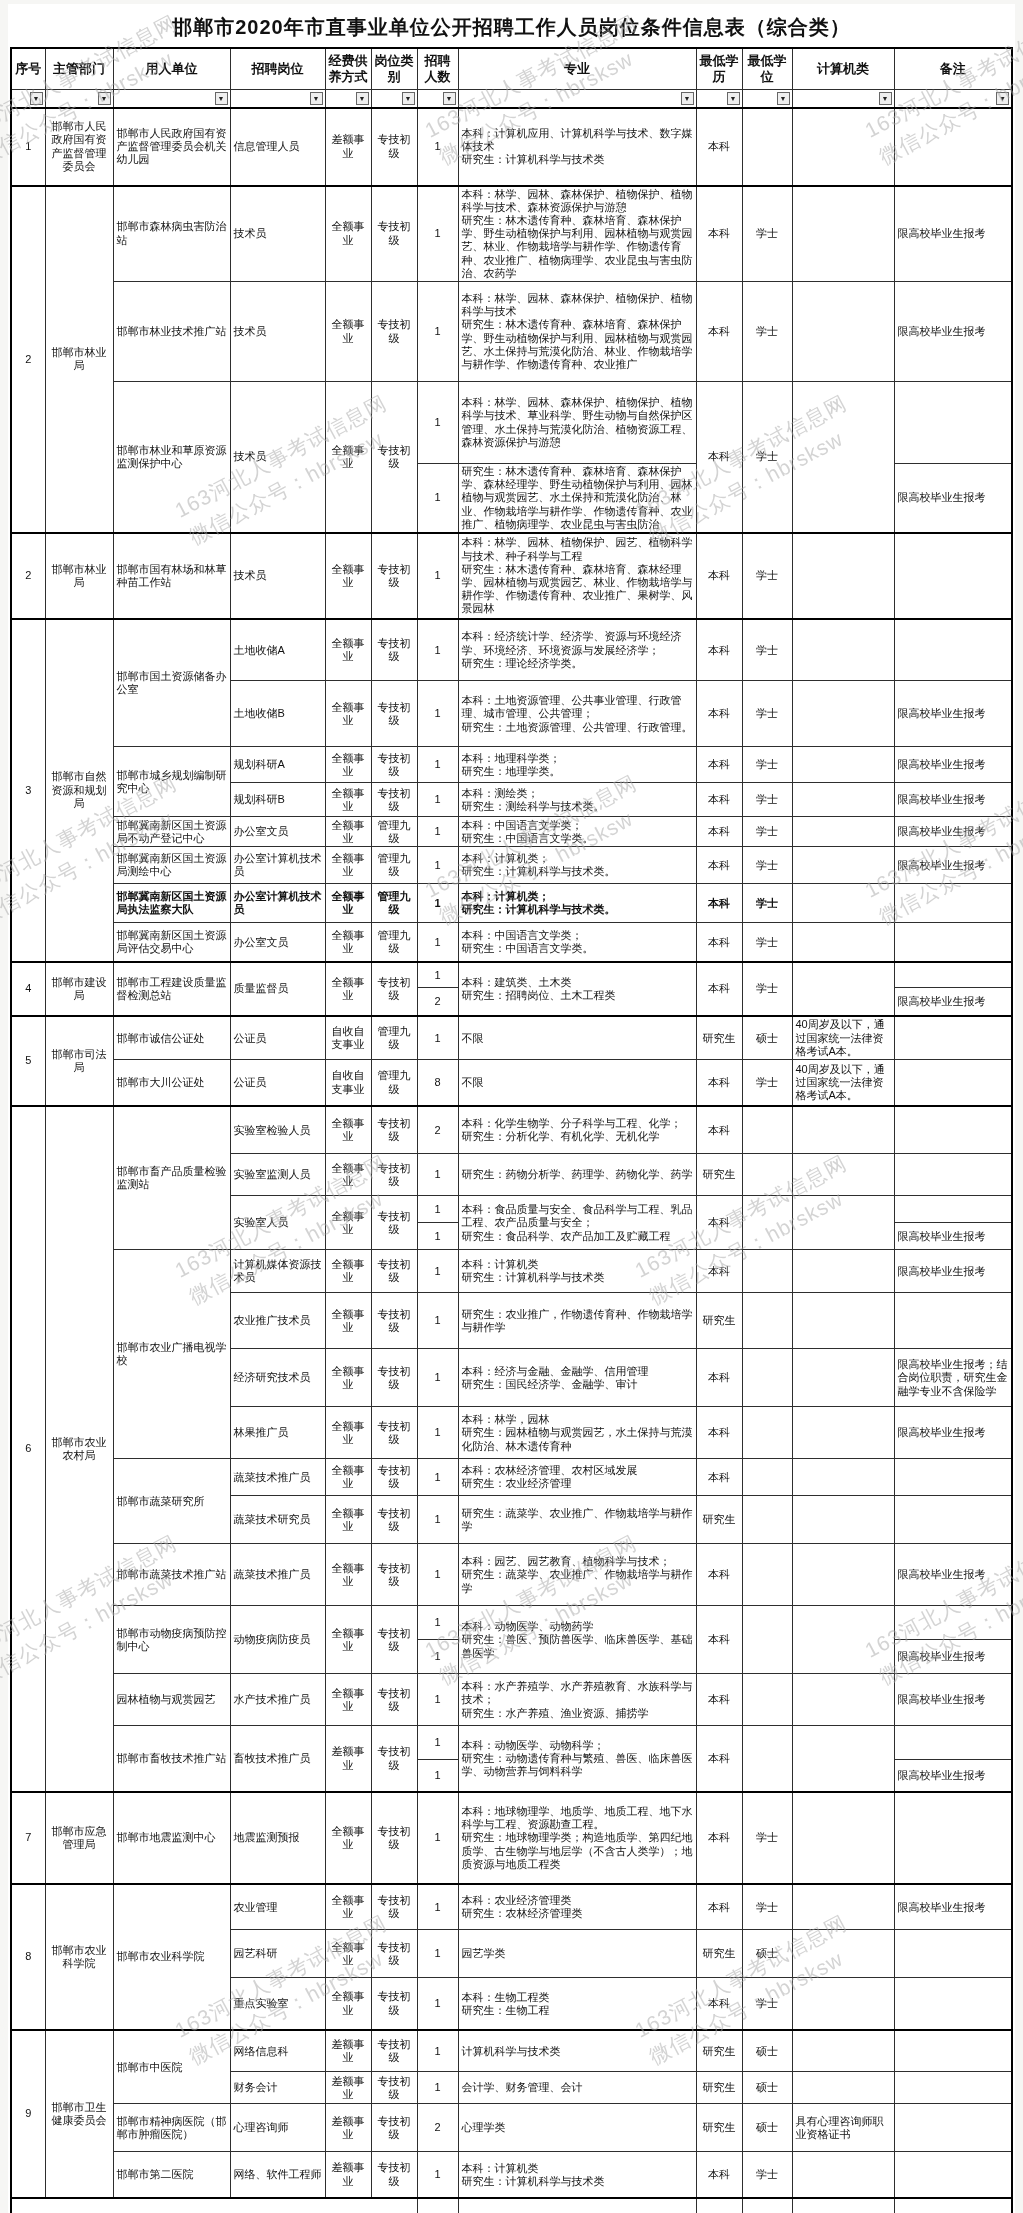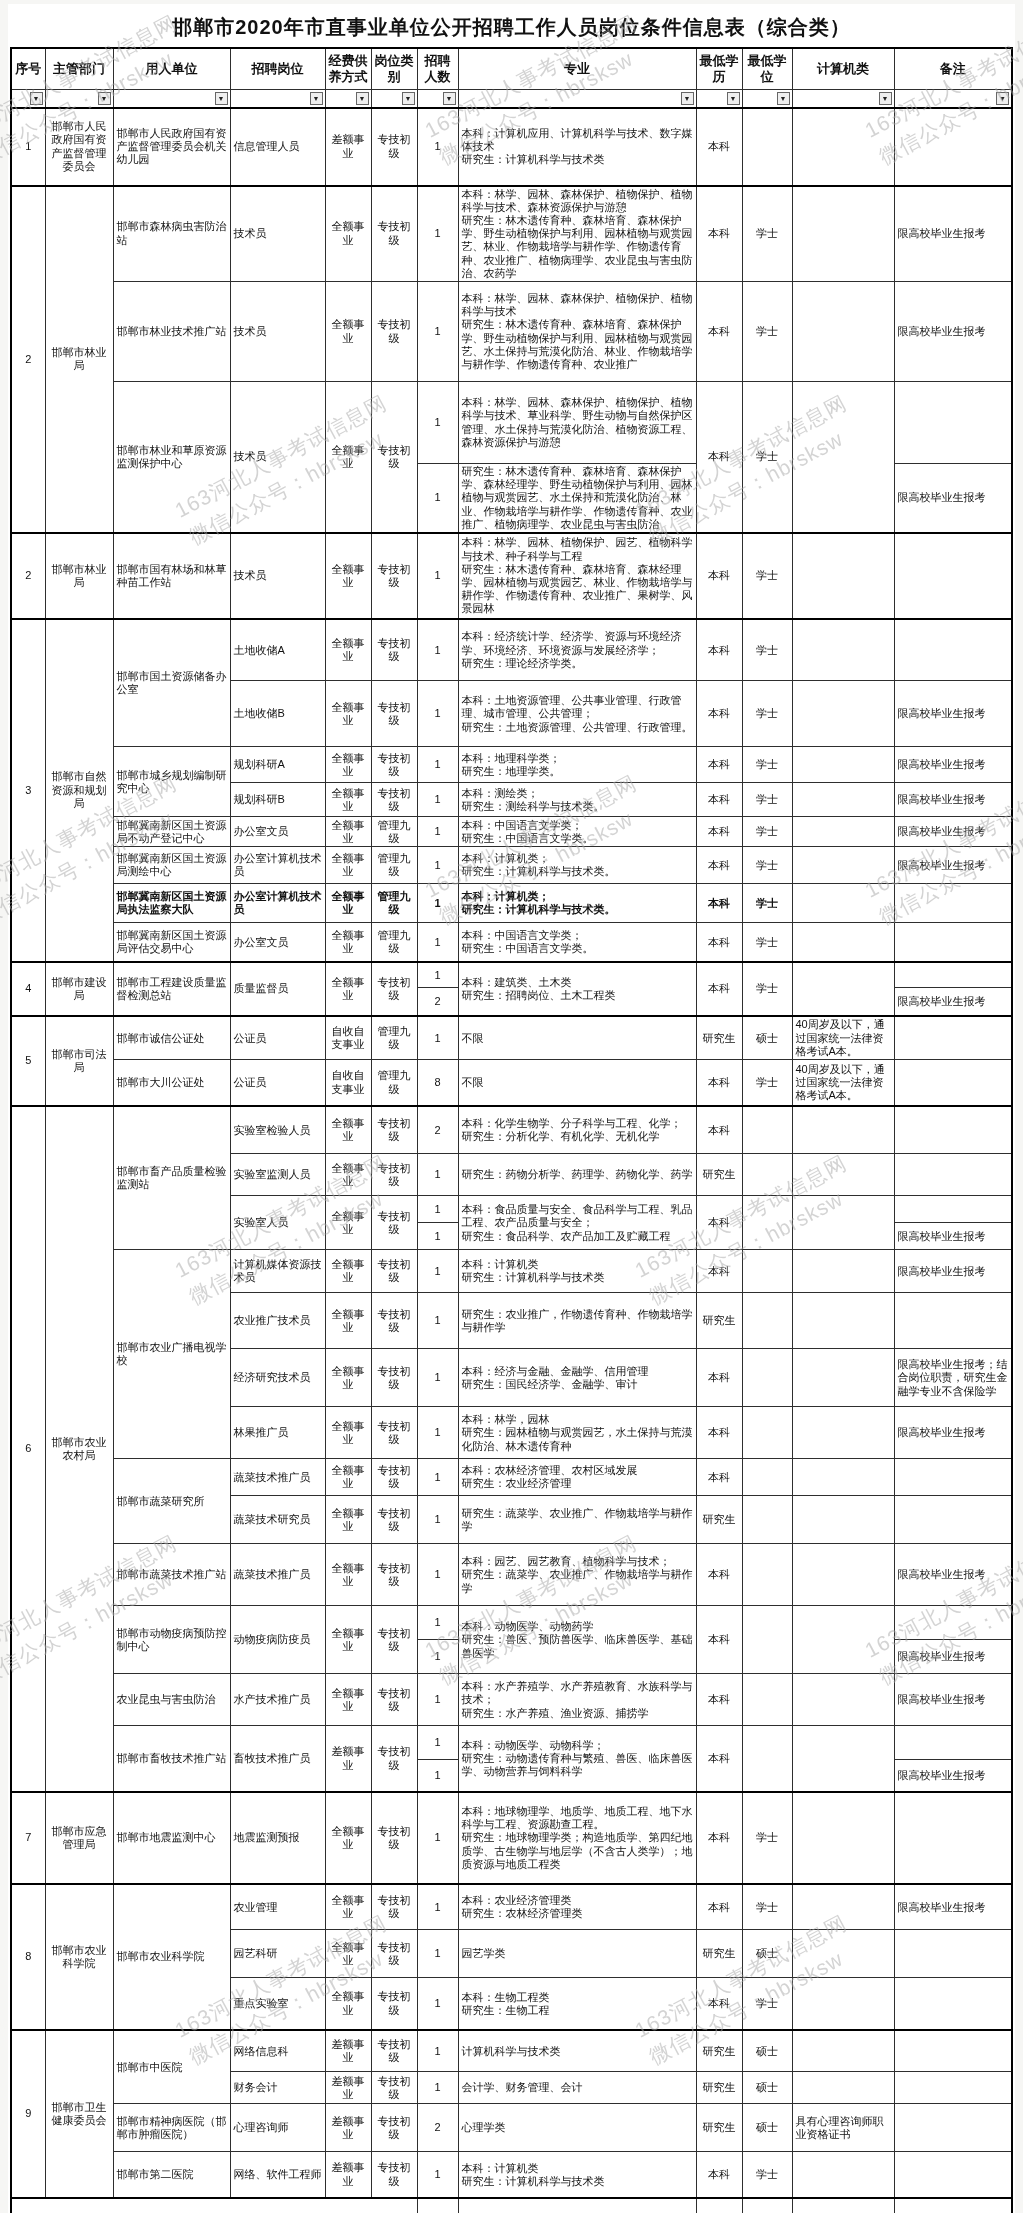--- a/index.html
+++ b/index.html
@@ -521,21 +521,21 @@
           <td class="c8" rowspan="2">本科</td>
           <td class="c9" rowspan="2"></td>
           <td class="c10" rowspan="2"></td>
           <td class="c11"></td>
         </tr>
         <tr style="height: 34px;">
           <td class="c6">1</td>
           <td class="c11">限高校毕业生报考</td>
         </tr>
         <tr style="height: 52px;">
-          <td class="c2">农业昆虫与害虫防治</td>
+          <td class="c2">园林植物与观赏园艺</td>
           <td class="c3">水产技术推广员</td>
           <td class="c4">全额事业</td>
           <td class="c5">专技初级</td>
           <td class="c6">1</td>
           <td class="c7">本科：水产养殖学、水产养殖教育、水族科学与技术；
 研究生：水产养殖、渔业资源、捕捞学</td>
           <td class="c8">本科</td>
           <td class="c9"></td>
           <td class="c10"></td>
           <td class="c11">限高校毕业生报考</td>

